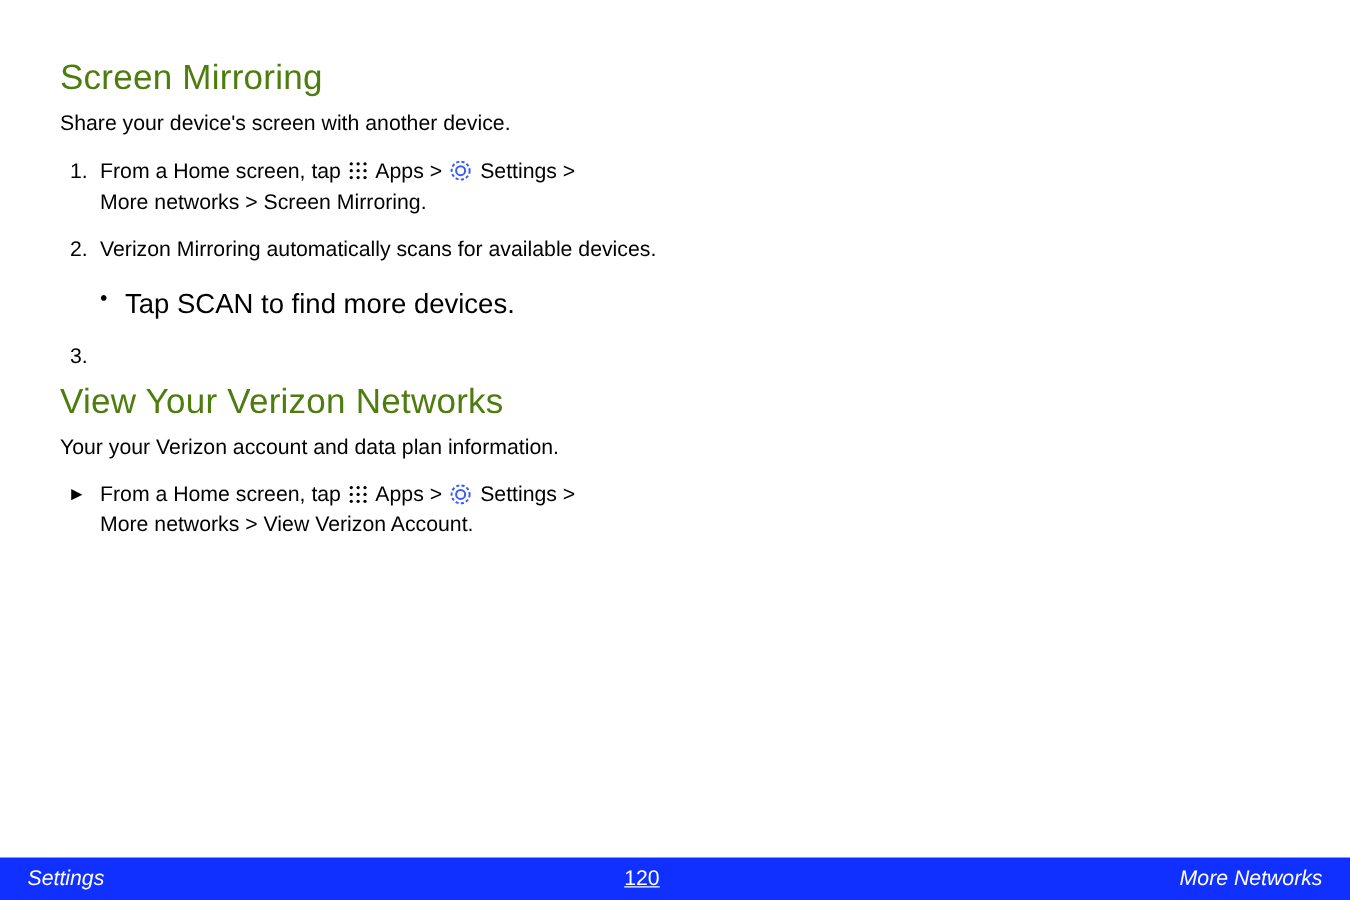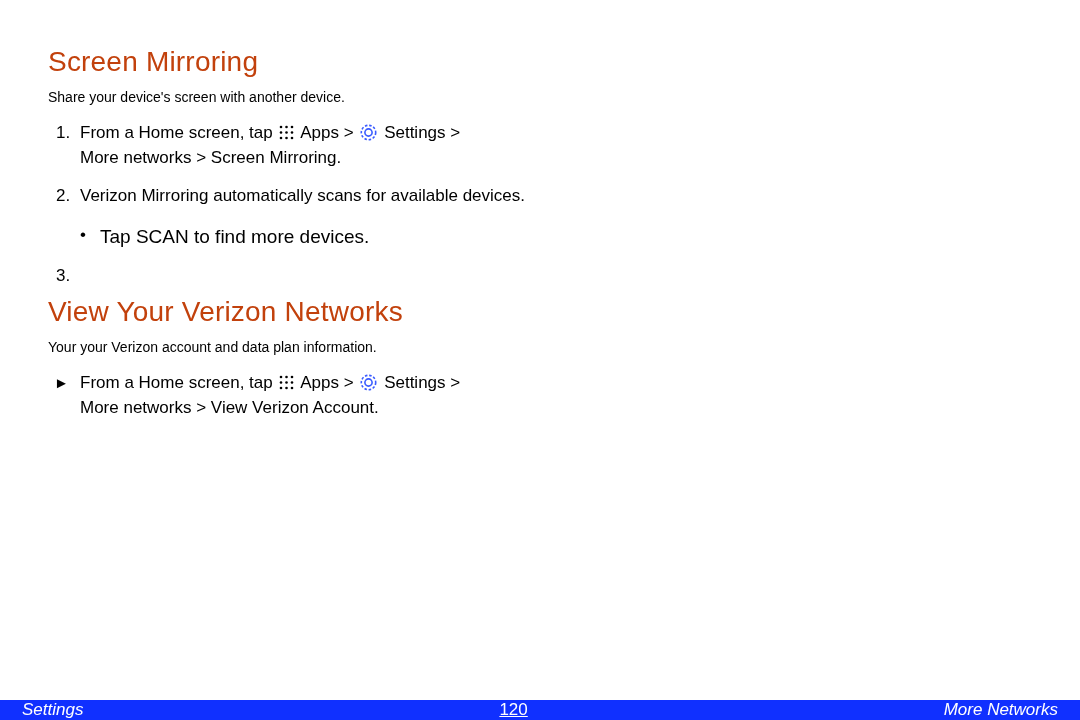--- a/index.html
+++ b/index.html
@@ -5,28 +5,28 @@
   * { box-sizing: border-box; margin: 0; padding: 0; }
   html, body { width: 1080px; height: 720px; font-family: Helvetica, Arial, sans-serif; background: #fff; color: #000; }
   .page {
     width: 1080px;
     height: 720px;
     position: relative;
     padding: 46px 48px 0 48px;
   }
   .content { max-width: 560px; }
   h2.section-title {
-    color: #c2410c;
+    color: #4d7c0f;
     font-size: 28px;
     font-weight: 500;
     letter-spacing: 0.2px;
     margin-bottom: 10px;
   }
   p.intro {
-    font-size: 14px;
+    font-size: 17px;
     line-height: 1.35;
     margin-bottom: 14px;
   }
   ol.steps {
     list-style: none;
     font-size: 17px;
     line-height: 1.45;
     margin-bottom: 10px;
   }
   ol.steps > li {
@@ -35,21 +35,21 @@
     margin-bottom: 14px;
   }
   ol.steps > li > .num {
     position: absolute;
     left: 8px;
     top: 0;
   }
   .sub-bullet {
     position: relative;
     padding-left: 52px;
-    font-size: 19px;
+    font-size: 22px;
     line-height: 1.45;
     margin-bottom: 14px;
   }
   .sub-bullet::before {
     content: '•';
     position: absolute;
     left: 32px;
     top: 0;
     font-size: 17px;
   }
@@ -88,21 +88,21 @@
     margin: 0 2px 0 2px;
   }
   .settings-icon svg { width: 17px; height: 17px; display: block; }
 
   
   .footer {
     position: absolute;
     left: 0;
     right: 0;
     bottom: 0;
-    height: 20px;
+    height: 34px;
     background: #1030ff;
     color: #fff;
     display: flex;
     align-items: center;
     justify-content: space-between;
     padding: 0 22px;
     font-size: 17px;
     font-style: italic;
   }
   .footer .page-num { font-style: normal; text-decoration: underline; }

